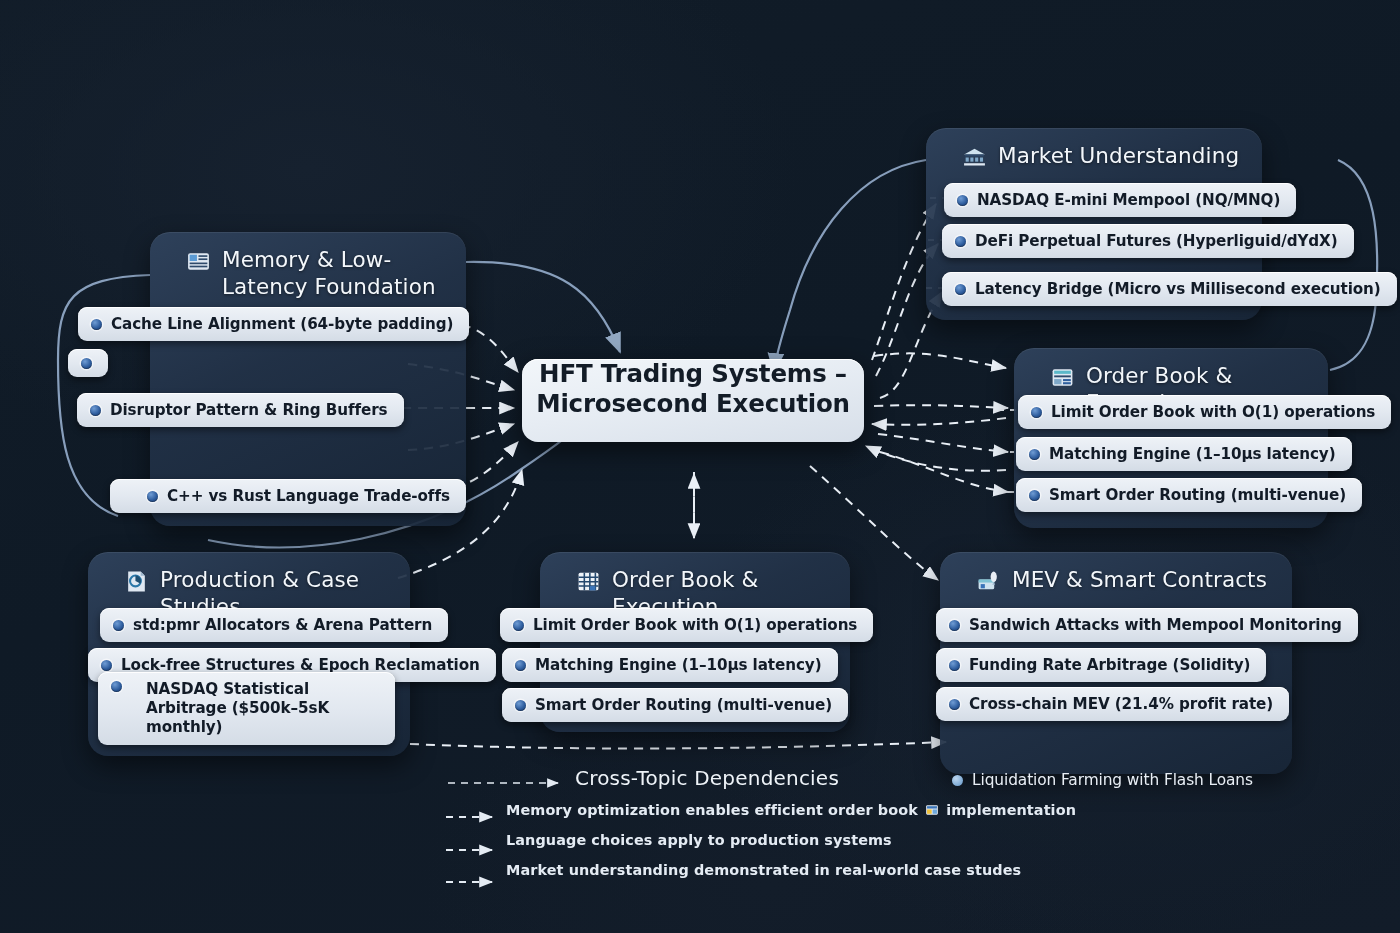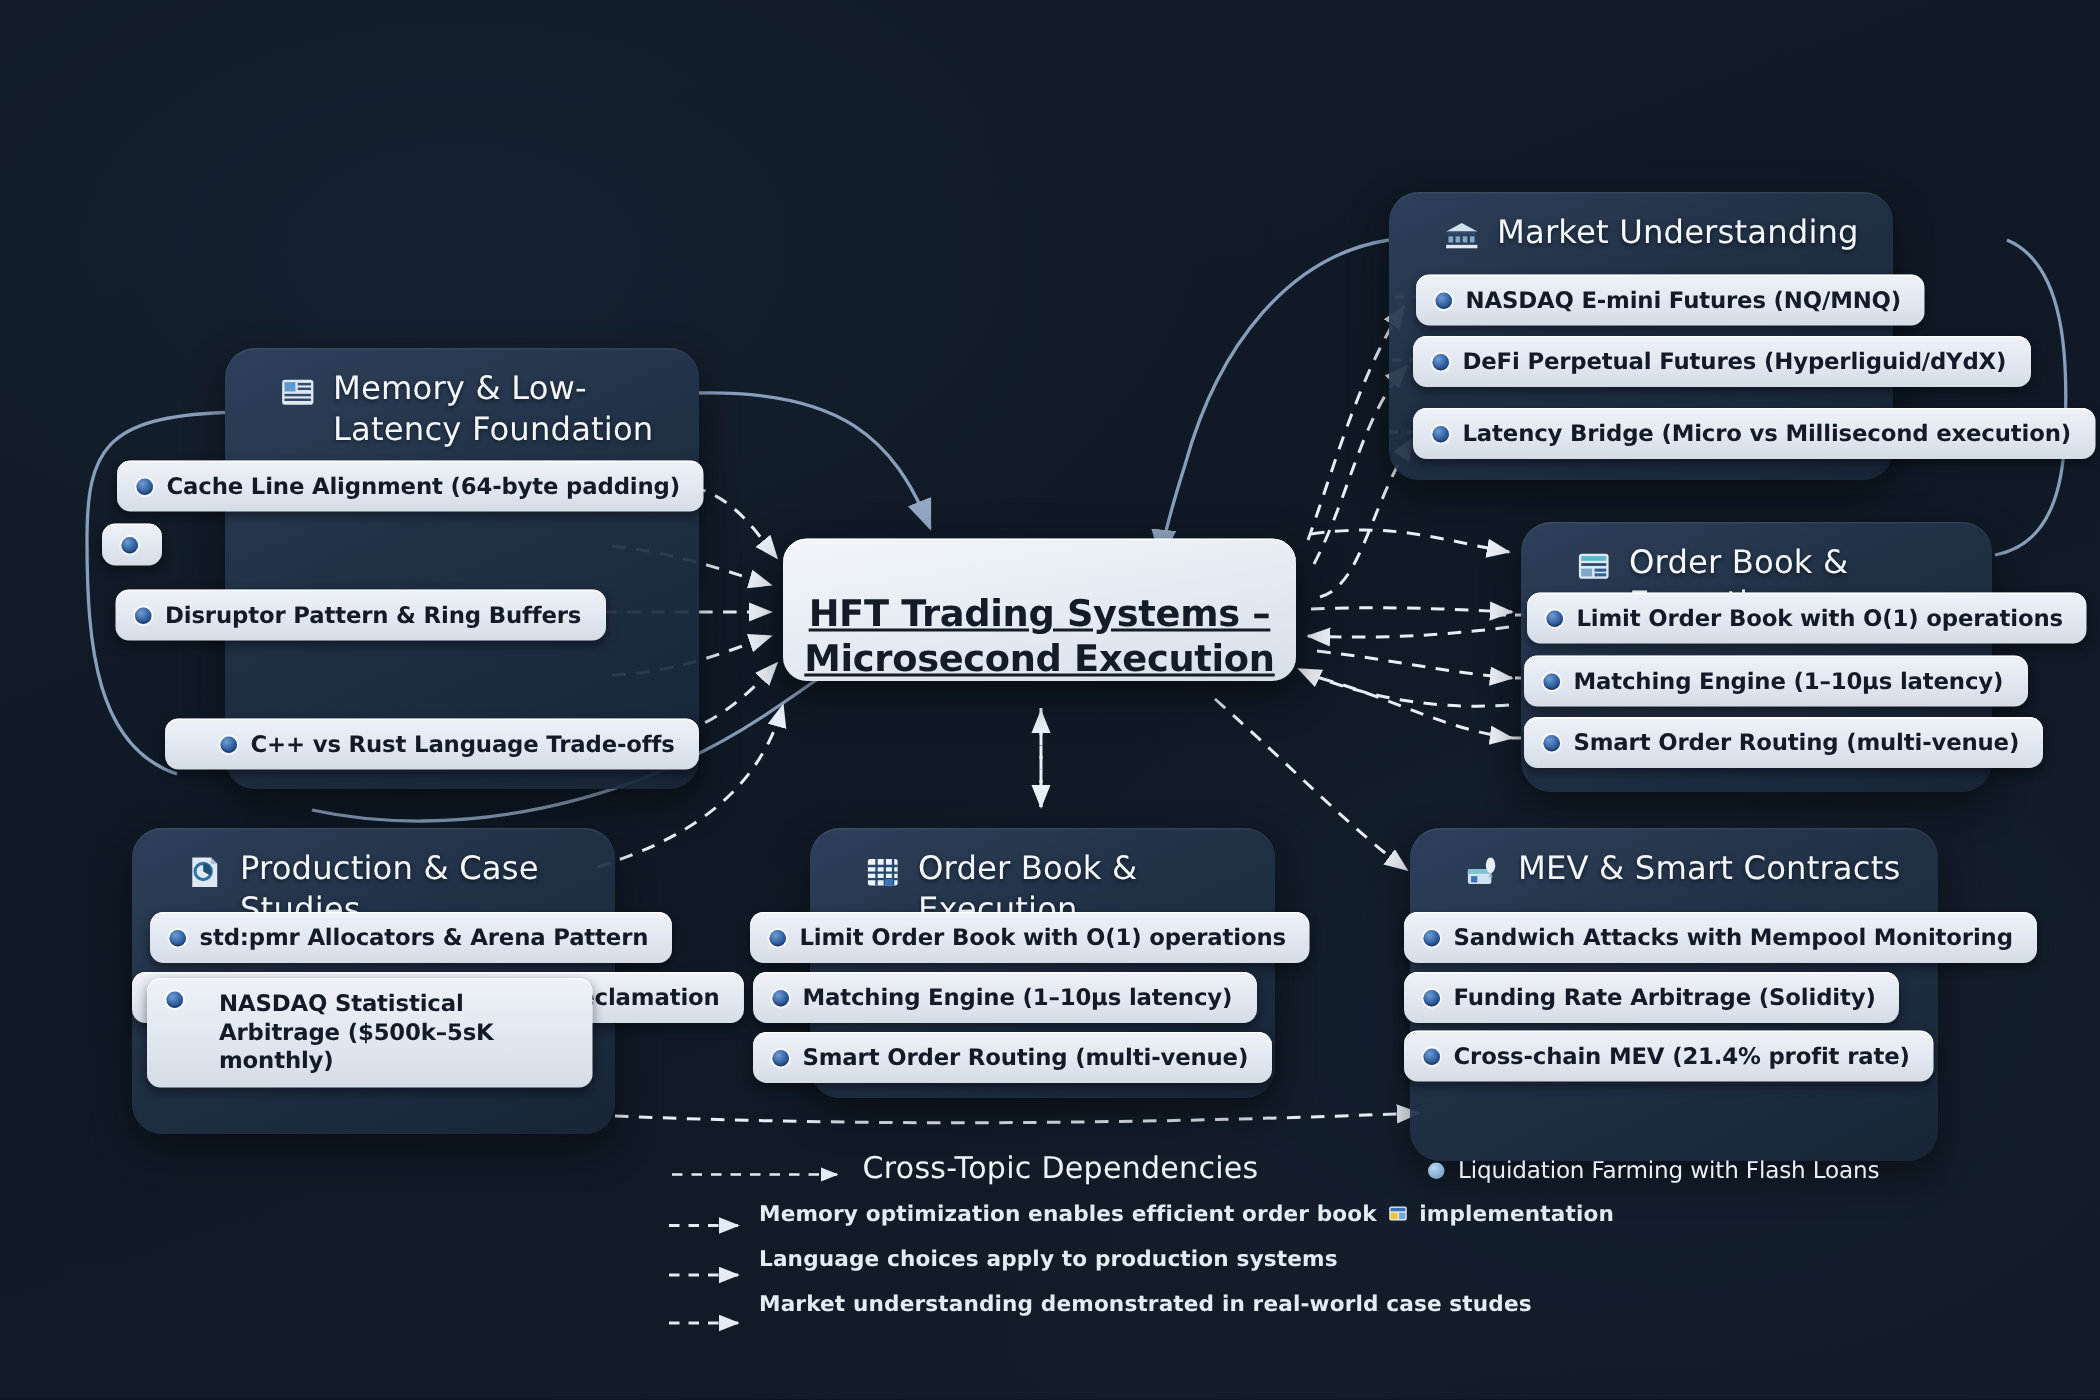--- a/index.html
+++ b/index.html
@@ -46,28 +46,27 @@
   }
   .pill.onbg{
     background:none;box-shadow:none;color:#e8eef5;font-weight:400;font-size:15.4px;
     padding-left:6px;
   }
   .pill.onbg .dot{
     background:radial-gradient(circle at 36% 32%, #bcd6ef 0%, #86b0d8 60%, #5f8ec0 100%);
     box-shadow:none;
   }
   #center{
-    position:absolute;left:522px;top:359px;width:342px;height:95px;
-    border-radius:16px;display:flex;align-items:flex-end;justify-content:center;
+    position:absolute;left:522px;top:359px;width:342px;height:83px;
+    border-radius:16px;display:flex;align-items:flex-start;justify-content:center;
     text-align:center;
     background:linear-gradient(170deg,#f2f6fa 0%,#e6ecf3 48%,#d7dfe9 100%);
     box-shadow:0 8px 26px rgba(0,0,0,.55), inset 0 1px 0 rgba(255,255,255,.95);
     color:#131c27;font-size:24.5px;font-weight:700;line-height:1.22;letter-spacing:-.2px;
     z-index:6;
-    text-decoration:underline;
   }
   .legend{position:absolute;z-index:7;}
   .legend-title{
     position:absolute;left:575px;top:766px;color:#eef3f8;font-size:20px;font-weight:400;
     letter-spacing:.2px;
   }
   .legend-row{
     position:absolute;color:#e4ebf3;font-size:14.4px;font-weight:700;white-space:nowrap;
     letter-spacing:.1px;
     text-align:right;
@@ -177,21 +176,21 @@
         <rect x="8" y="12" width="3" height="4" fill="#7fa8c9"></rect>
         <rect x="12.6" y="12" width="3" height="4" fill="#7fa8c9"></rect>
         <rect x="17.2" y="12" width="3" height="4" fill="#7fa8c9"></rect>
         <rect x="2" y="17.5" width="20" height="2.2" fill="#dfe8f2"></rect>
       </svg>
       <div class="grp-title">Market Understanding</div>
     </div>
   </div>
   <div class="pill" style="left:944px;top:183px;">
     <span class="dot"></span>
-    <span>NASDAQ E-mini Futures (NQ/MNQ)</span>
+    <span>NASDAQ E-mini Mempool (NQ/MNQ)</span>
   </div>
   <div class="pill" style="left:942px;top:224px;">
     <span class="dot"></span>
     <span>DeFi Perpetual Futures (Hyperliguid/dYdX)</span>
   </div>
   <div class="pill" style="left:942px;top:272px;">
     <span class="dot"></span>
     <span>Latency Bridge (Micro vs Millisecond execution)</span>
   </div>
 
@@ -233,21 +232,21 @@
     </div>
   </div>
   <div class="pill" style="left:100px;top:608px;">
     <span class="dot"></span>
     <span>std:pmr Allocators &amp; Arena Pattern</span>
   </div>
   <div class="pill" style="left:88px;top:648px;">
     <span class="dot"></span>
     <span>Lock-free Structures &amp; Epoch Reclamation</span>
   </div>
-  <div class="pill multi" style="left:98px;top:652px;width:268px;gap:24px;">
+  <div class="pill multi" style="left:98px;top:672px;width:268px;gap:24px;">
     <span class="dot"></span>
     <span>NASDAQ Statistical Arbitrage ($500k–5sK monthly)</span>
   </div>
 
   <div class="grp" style="left:540px;top:552px;width:310px;height:180px;">
     <div class="grp-head">
       <svg class="ic" viewBox="0 0 24 24">
         <rect x="2.5" y="3.5" width="19" height="17" rx="1.5" fill="#eef3f8"></rect>
         <g stroke="#24486e" stroke-width="1.5">
           <path d="M2.5 8 H21.5 M2.5 12.2 H21.5 M2.5 16.4 H21.5"></path>

